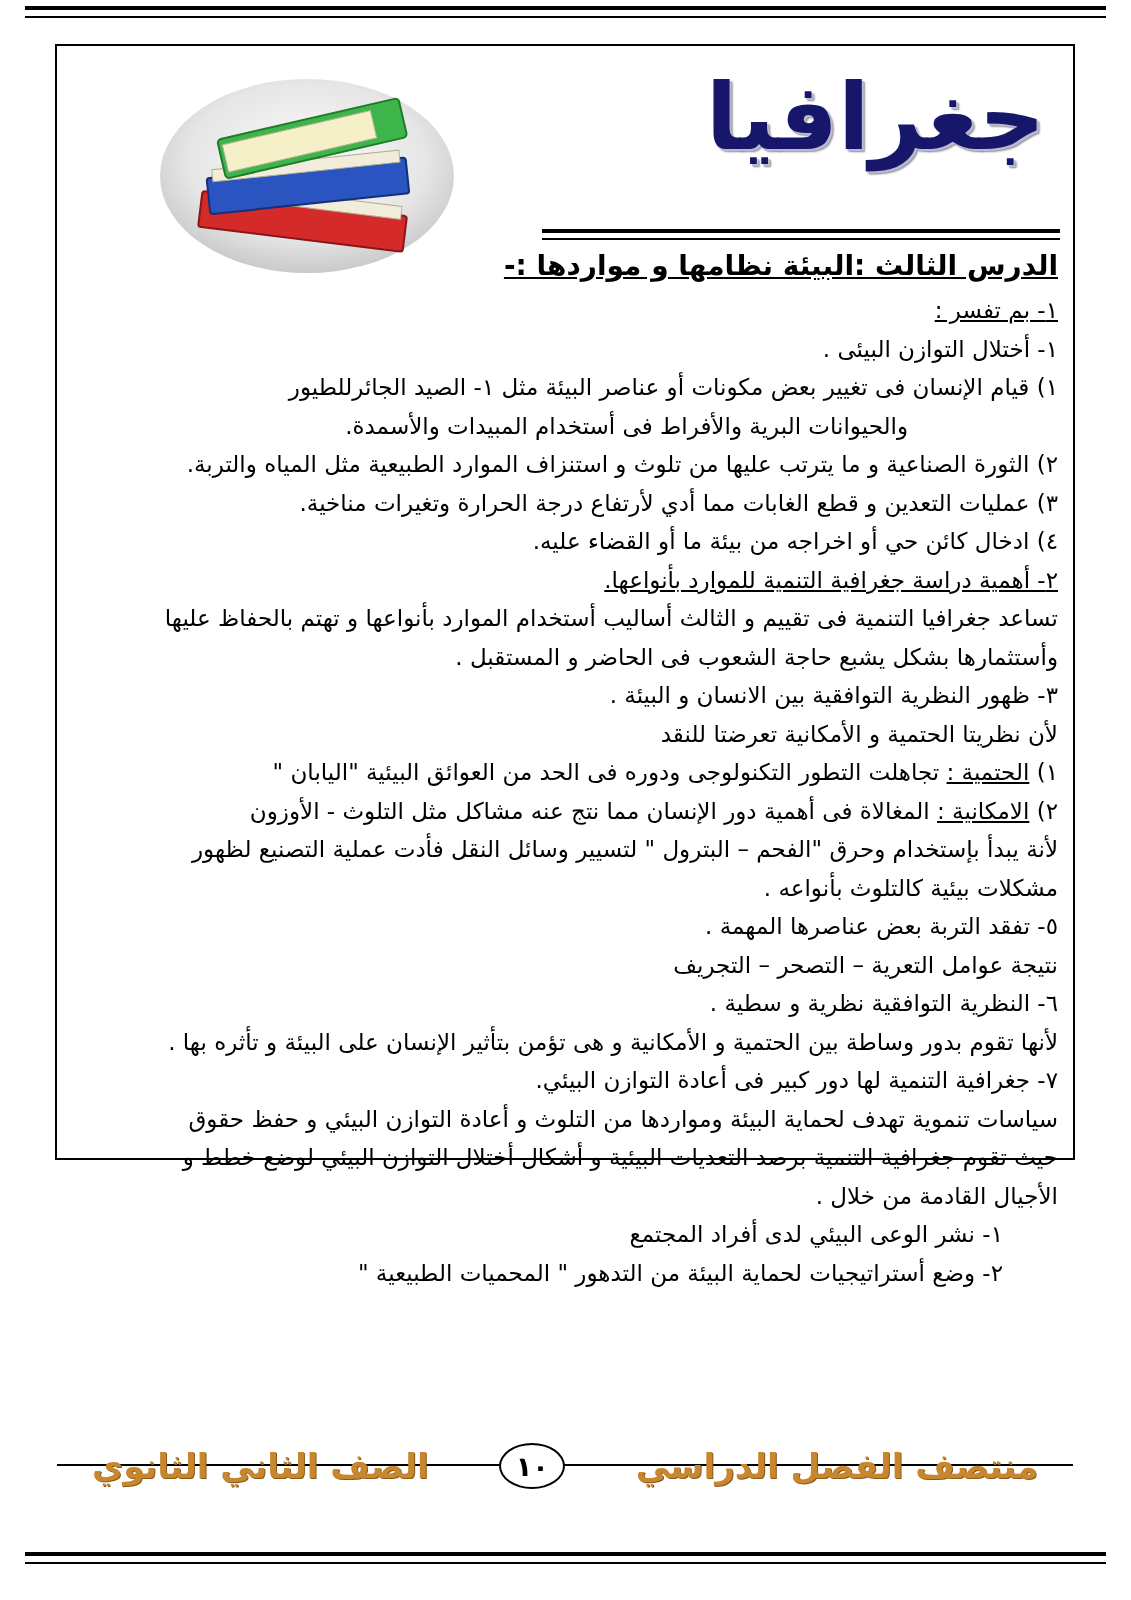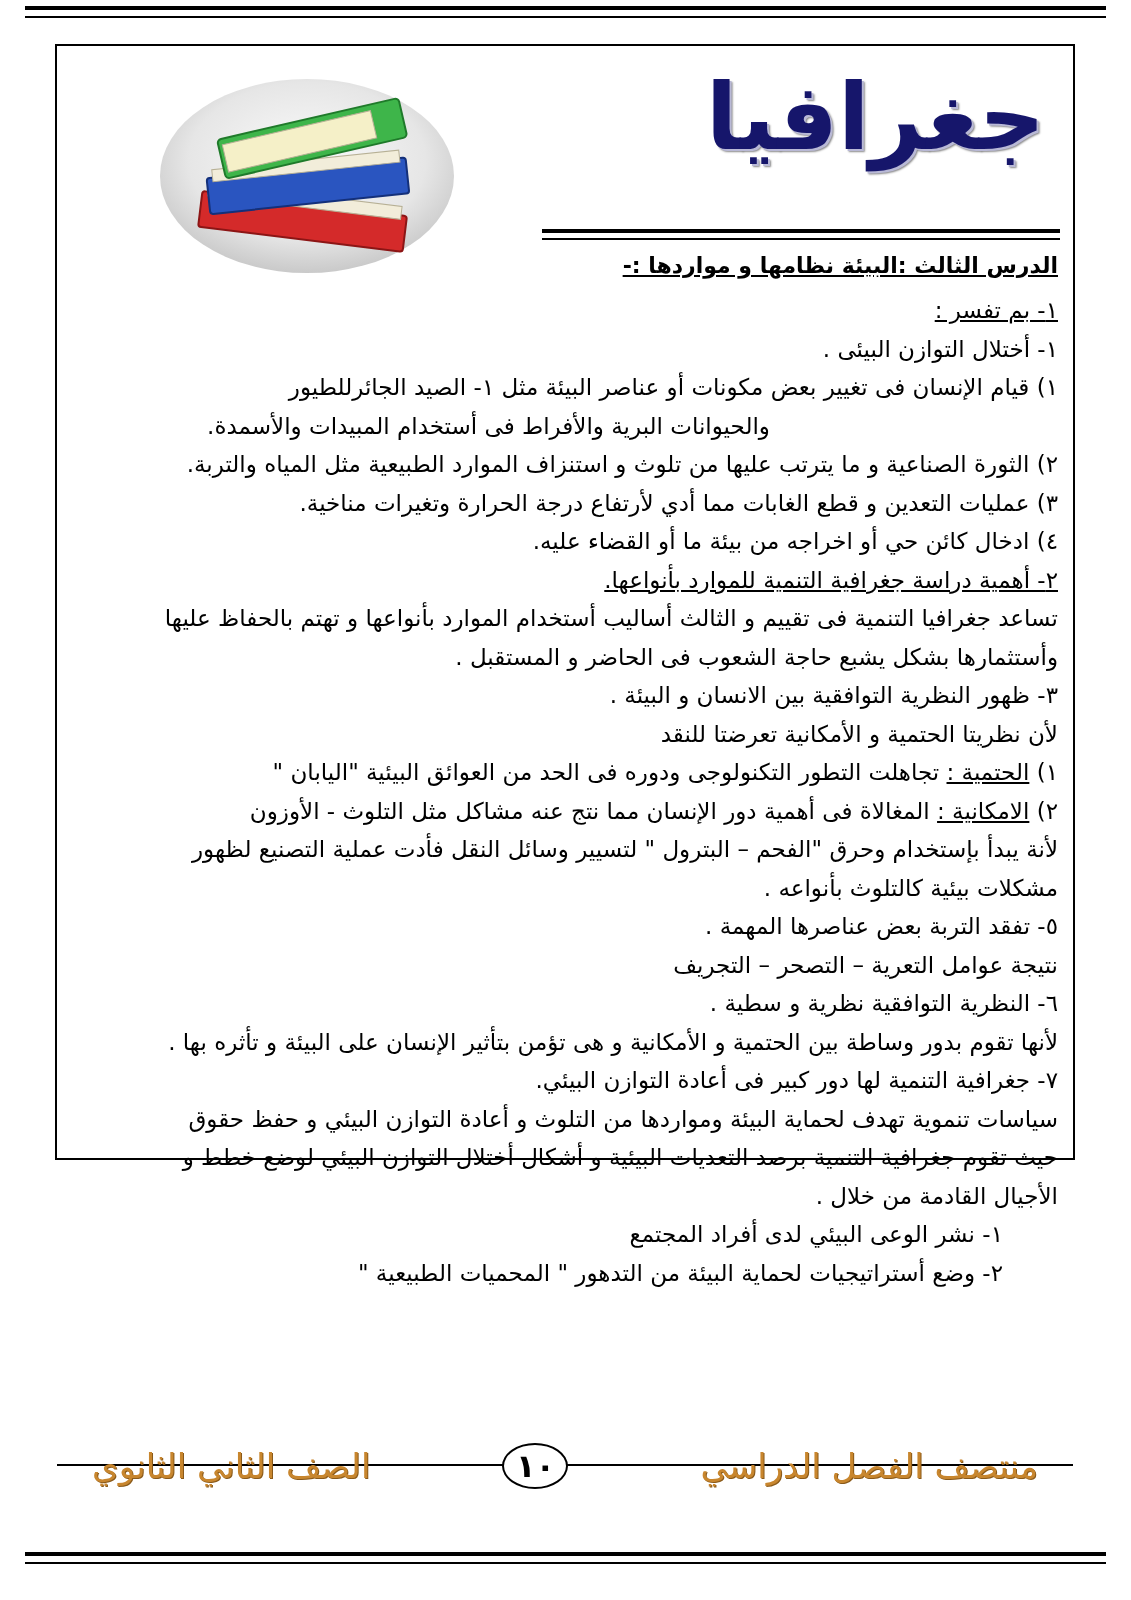--- a/index.html
+++ b/index.html
@@ -27,55 +27,55 @@
     color:#16166b;
     text-shadow:2px 2px 0 #b9b9d6, 3px 3px 2px #888;
     letter-spacing:2px;
     direction:rtl;
   }
   .title-underline-1{position:absolute;right:13px;top:183px;width:518px;height:4px;background:#000;}
   .title-underline-2{position:absolute;right:13px;top:192px;width:518px;height:2px;background:#000;}
   .lesson-heading{
     position:absolute;right:15px;top:200px;
     direction:rtl;text-align:left;
-    font-size:22px;font-weight:bold;
+    font-size:28px;font-weight:bold;
     text-decoration:underline;
     line-height:40px;
   }
   
   .body-text{
     position:absolute;top:245px;right:15px;left:12px;
     direction:rtl;text-align:right;
     font-size:23px;line-height:38.5px;
   }
   .line{white-space:nowrap;}
   .line .b{font-weight:normal;}
   .line .u{text-decoration:underline;}
   .line.ind1{padding-right:55px;}
-  .line.ind2{padding-right:150px;text-align:center;}
+  .line.ind2{padding-right:150px;}
   
   .footer-band{
     position:absolute;left:0;right:0;top:1418px;bottom:0;
     border-top:2px solid #000;
     display:flex;align-items:center;justify-content:space-between;
     direction:rtl;
     padding:0 35px;
     box-sizing:border-box;
   }
   .footer-deco{
-    font-size:34px;font-weight:normal;
+    font-size:34px;font-weight:bold;
     color:#c8862e;
     text-shadow:1px 1px 0 #8a5a1a;
     direction:rtl;
   }
   .page-number-badge{
     width:66px;height:46px;
     border:2px solid #000;border-radius:50%;
     display:flex;align-items:center;justify-content:center;
-    font-size:32px;font-weight:bold;color:#000;
+    font-size:27px;font-weight:bold;color:#000;
     background:#fff;
     box-sizing:border-box;
   }
 </style>
 </head>
 <body>
 
 <div class="page">
 
   <div class="hrule" style="left:25px;top:6px;width:1081px;height:4px;"></div>

